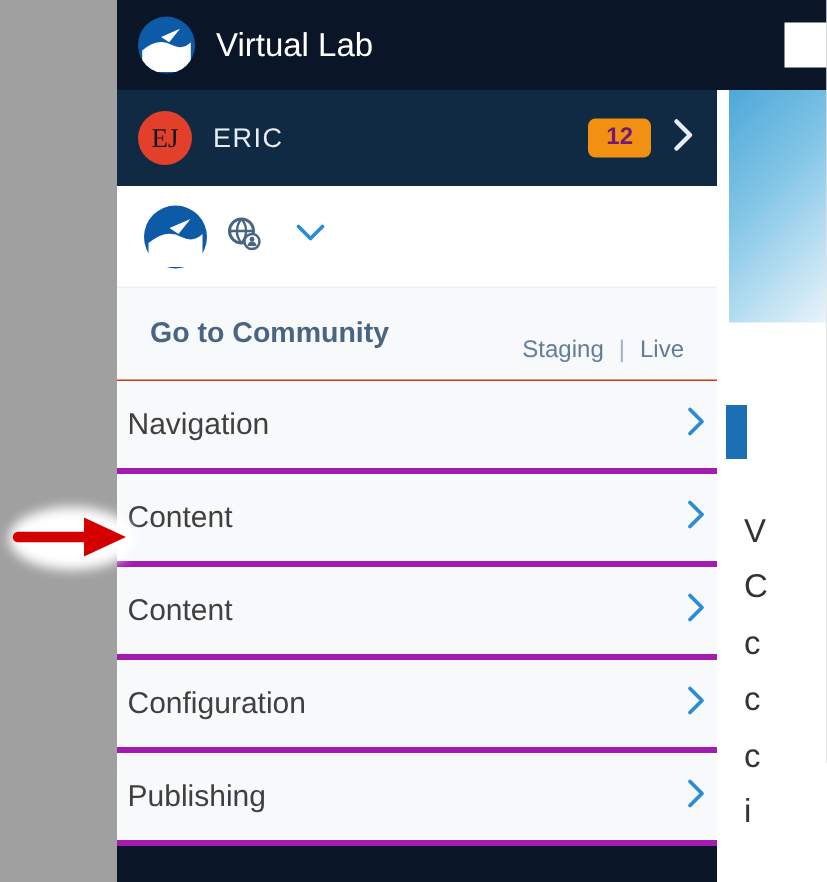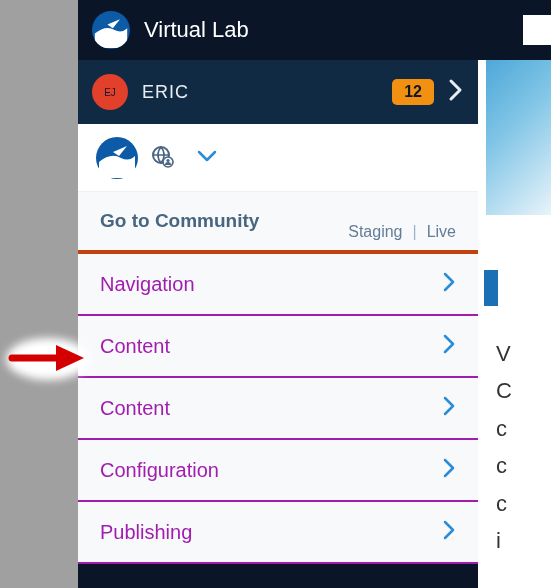--- a/index.html
+++ b/index.html
@@ -56,32 +56,33 @@
     align-items: center;
     padding: 0 14px;
     gap: 14px;
   }
   .avatar {
     width: 36px; height: 36px;
     border-radius: 50%;
     background: #e2402a;
     color: #0f172a;
     display: flex; align-items: center; justify-content: center;
-    font-size: 10px;
+    font-size: 18px;
     font-weight: 500;
+    font-family: Liberation Serif, serif;
   }
   .user-name {
     color: #e8edf3;
     font-size: 18px;
     letter-spacing: 1px;
     flex: 1;
   }
   .badge {
     background: #f29111;
-    color: #0f172a;
+    color: #701a75;
     font-size: 16px;
     font-weight: 600;
     padding: 4px 12px;
     border-radius: 5px;
   }
   .user-chevron {
     color: #e8edf3;
   }
   .site-panel {
     background: #fff;
@@ -111,43 +112,43 @@
   .site-chevron { color: #2b8cd6; margin-left: 10px; }
   .menu {
     background: #f7f9fb;
   }
   .community-row {
     height: 62px;
     display: flex;
     align-items: center;
     padding: 0 22px;
     color: #486581;
-    border-bottom: 4px solid #c2410c;
+    border-bottom: 1px solid #c2410c;
   }
   .community-label {
     font-size: 19px;
     font-weight: 600;
     flex: 1;
   }
   .community-links {
     font-size: 16px;
     color: #627d98;
     display: flex;
     align-items: center;
     gap: 10px;
     margin-top: 22px;
   }
   .community-sep { color: #9fb3c8; }
   .menu-item {
     height: 62px;
     display: flex;
     align-items: center;
-    padding: 0 22px;
-    color: #a21caf;
-    border-bottom: 2px solid #a21caf;
+    padding: 0 7px;
+    color: #404040;
+    border-bottom: 4px solid #a21caf;
     cursor: pointer;
   }
   .menu-item-label {
     font-size: 20px;
     font-weight: 500;
     flex: 1;
   }
   .menu-item .chev { color: #2b8cd6; }
   .bottom-dark {
     background: #0a1628;

